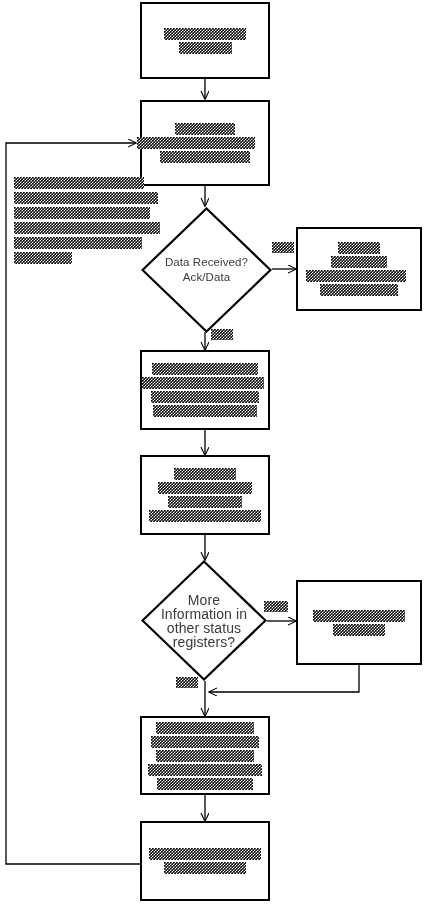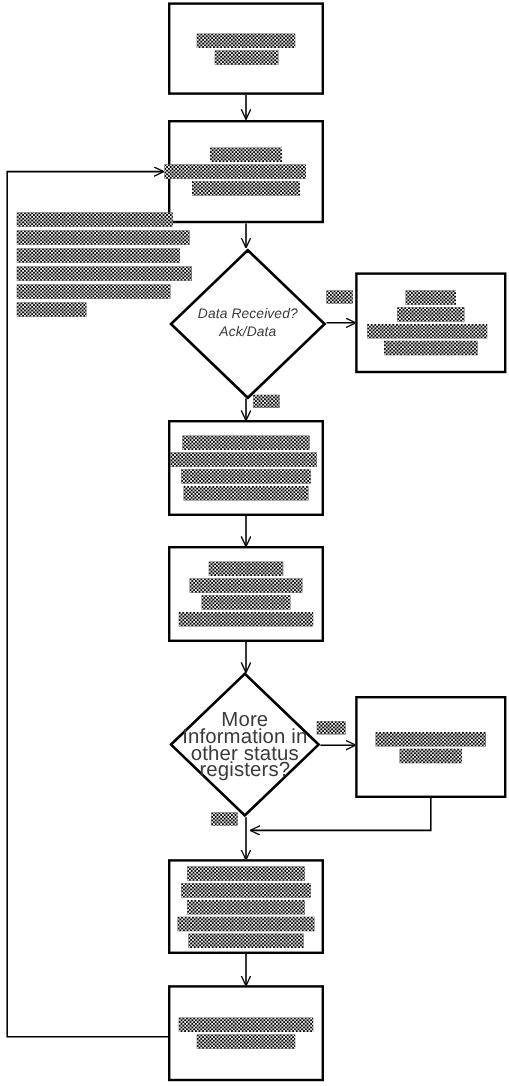--- a/index.html
+++ b/index.html
@@ -162,21 +162,21 @@
 
   <div class="redacted-para" style="left:14px; top:177px;">
     <span class="redacted" style="width:130px;"></span>
     <span class="redacted" style="width:144px;"></span>
     <span class="redacted" style="width:136px;"></span>
     <span class="redacted" style="width:146px;"></span>
     <span class="redacted" style="width:128px;"></span>
     <span class="redacted" style="width:58px;"></span>
   </div>
 
-  <div class="node node-decision" style="left:141px; top:207px; width:131px; height:126px;font-style:italic;">
+  <div class="node node-decision" style="left:141px; top:207px; width:131px; height:126px;">
     <svg class="diamond-svg" viewBox="0 0 131 126" preserveAspectRatio="none">
       <polygon points="65.5,1.5 129.5,63 65.5,124.5 1.5,63" fill="#ffffff" stroke="#000000" stroke-width="2.2"></polygon>
     </svg>
     <div class="decision-text">
       <span class="decision-line">Data Received?</span>
       <span class="decision-line">Ack/Data</span>
     </div>
   </div>
 
   <div class="node node-process" style="left:296px; top:227px; width:126px; height:84px;">
@@ -211,21 +211,21 @@
       <span class="redacted" style="width:94px;"></span>
       <span class="redacted" style="width:74px;"></span>
       <span class="redacted" style="width:112px;"></span>
     </div>
   </div>
 
   <div class="node node-decision" style="left:141px; top:560px; width:126px; height:121px;">
     <svg class="diamond-svg" viewBox="0 0 126 121" preserveAspectRatio="none">
       <polygon points="63,1.5 124.5,60.5 63,119.5 1.5,60.5" fill="#ffffff" stroke="#000000" stroke-width="2.2"></polygon>
     </svg>
-    <div class="decision-text" style="font-size:17px; line-height:14px;">
+    <div class="decision-text" style="font-size:14px; line-height:14px;">
       <span class="decision-line">More</span>
       <span class="decision-line">Information in</span>
       <span class="decision-line">other status</span>
       <span class="decision-line">registers?</span>
     </div>
   </div>
 
   <div class="node node-process" style="left:296px; top:580px; width:126px; height:85px;">
     <div class="redacted-stack">
       <span class="redacted" style="width:92px;"></span>

